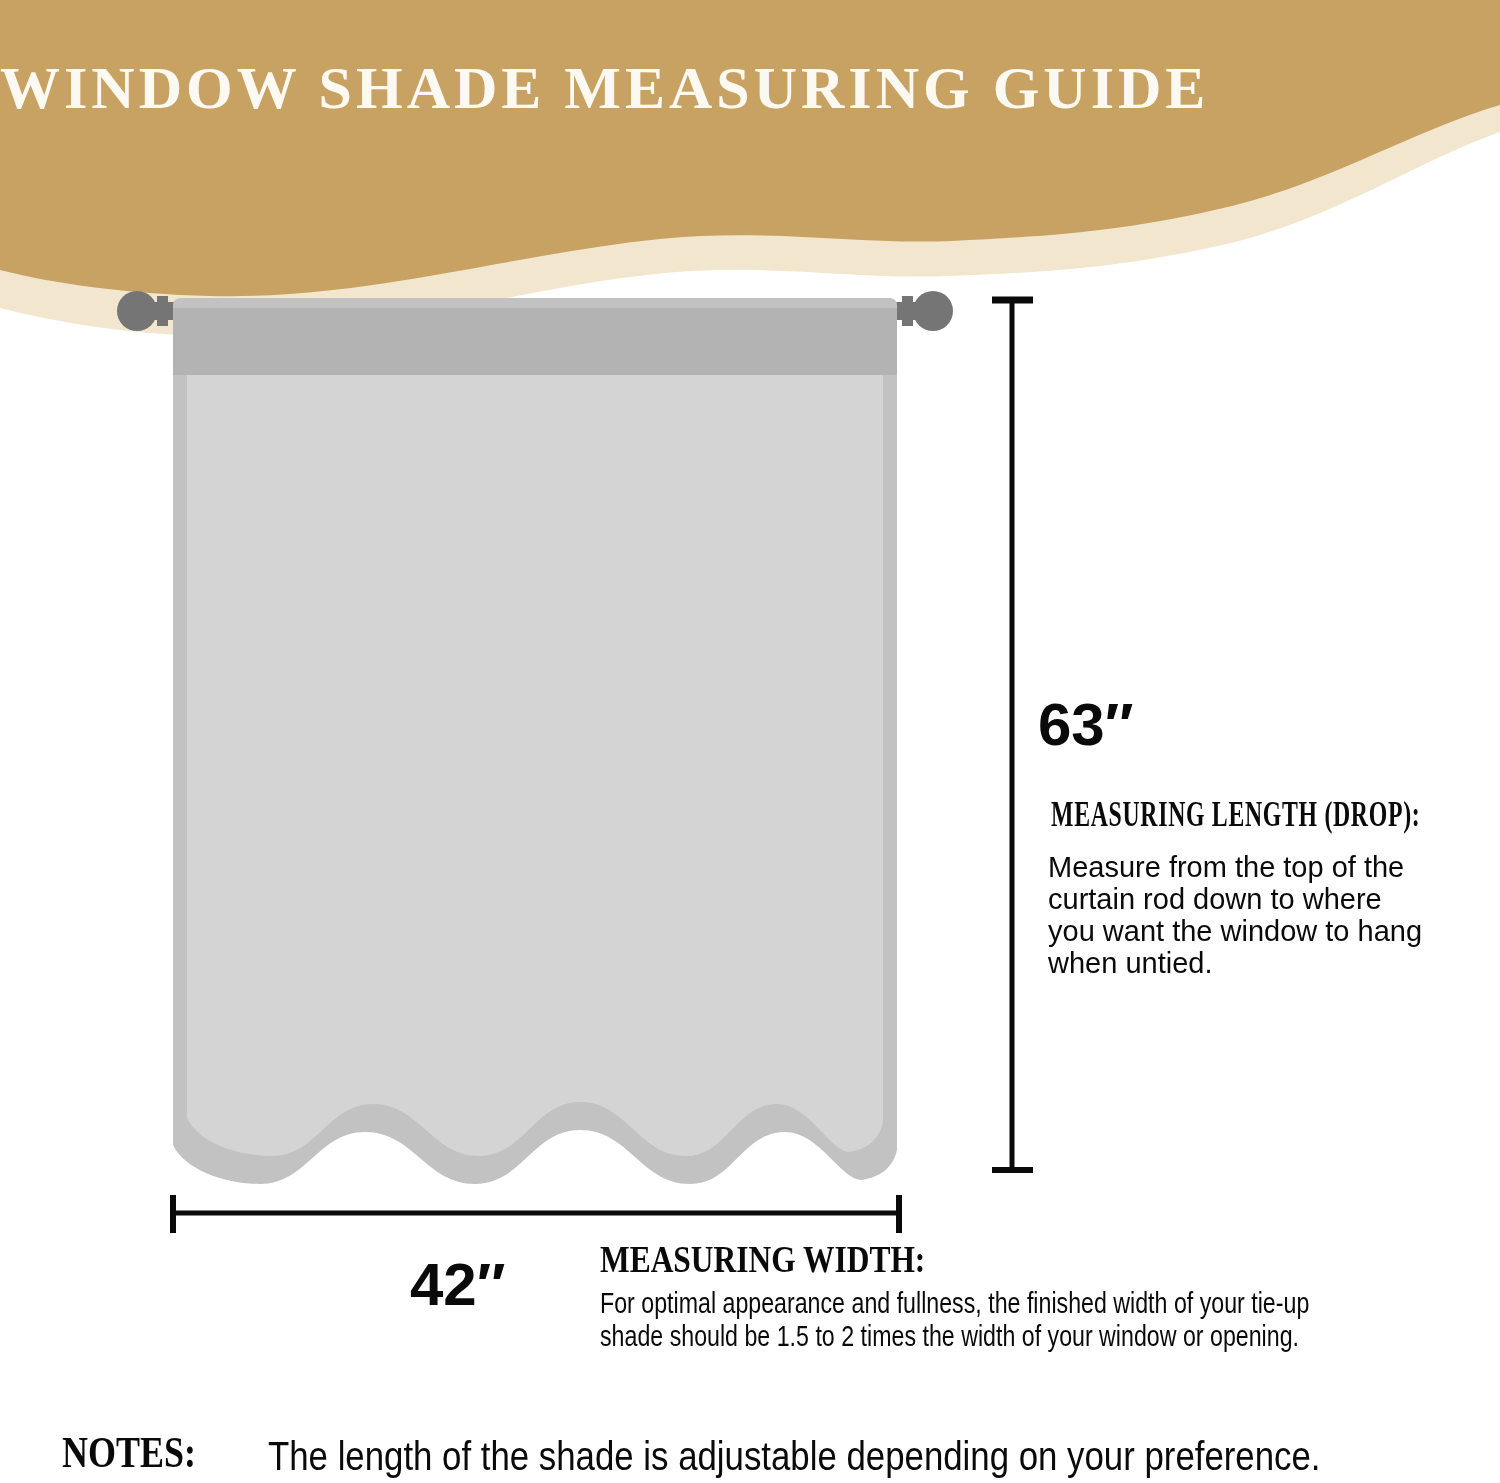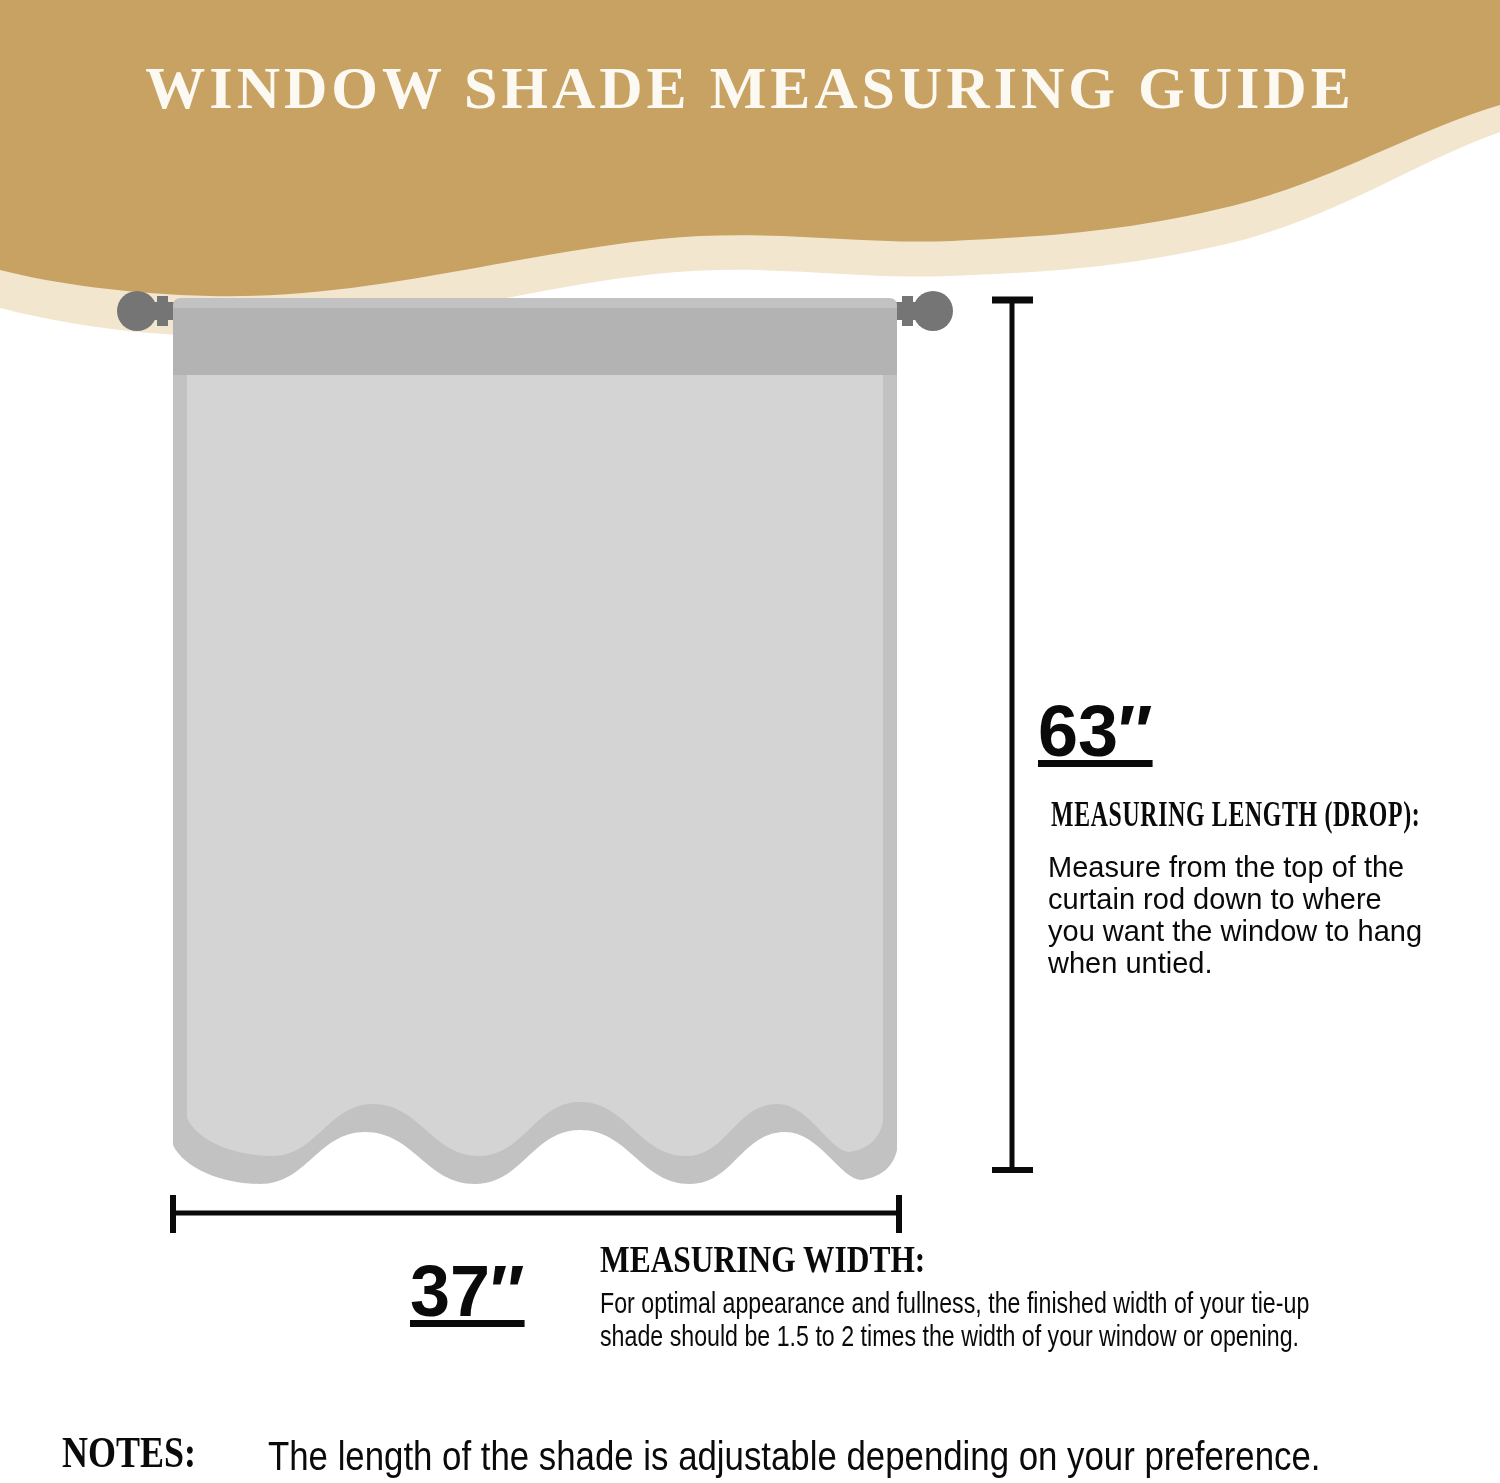--- a/index.html
+++ b/index.html
@@ -14,38 +14,37 @@
   }
   .art {
     position: absolute;
     left: 0; top: 0;
     width: 1500px; height: 1483px;
   }
   .banner-title {
     position: absolute;
     left: 0; top: 58px;
     width: 1500px;
-    text-align: center;
+    text-align: left;
     font-family: "Liberation Serif", serif;
     font-weight: bold;
     font-size: 60px;
     letter-spacing: 4px;
     color: #fbf9f2;
     line-height: 1;
     white-space: nowrap;
   }
   .big-num {
     position: absolute;
     font-weight: bold;
-    font-size: 72px;
+    font-size: 60px;
     line-height: 1;
     letter-spacing: 0px;
     color: #0a0a0a;
     white-space: nowrap;
-    text-decoration: underline;
   }
   .num-63 { left: 1038px; top: 695px; }
   .num-42 { left: 410px;  top: 1255px; }
   .sub-heading {
     position: absolute;
     font-family: "Liberation Serif", serif;
     font-weight: bold;
     font-size: 35px;
     line-height: 1;
     white-space: nowrap;
@@ -142,21 +141,21 @@
 
   <div class="banner-title">WINDOW SHADE MEASURING GUIDE</div>
 
   <div class="big-num num-63">63″</div>
   <div class="sub-heading heading-length">MEASURING LENGTH (DROP):</div>
   <div class="body-text para-length">Measure from the top of the
 curtain rod down to where
 you want the window to hang
 when untied.</div>
 
-  <div class="big-num num-42">37″</div>
+  <div class="big-num num-42">42″</div>
   <div class="sub-heading heading-width">MEASURING WIDTH:</div>
   <div class="body-text para-width">For optimal appearance and fullness, the finished width of your tie-up
 shade should be 1.5 to 2 times the width of your window or opening.</div>
 
   <div class="notes-label">NOTES:</div>
   <div class="notes-body">The length of the shade is adjustable depending on your preference.</div>
 
 </div>
 
 </body></html>

